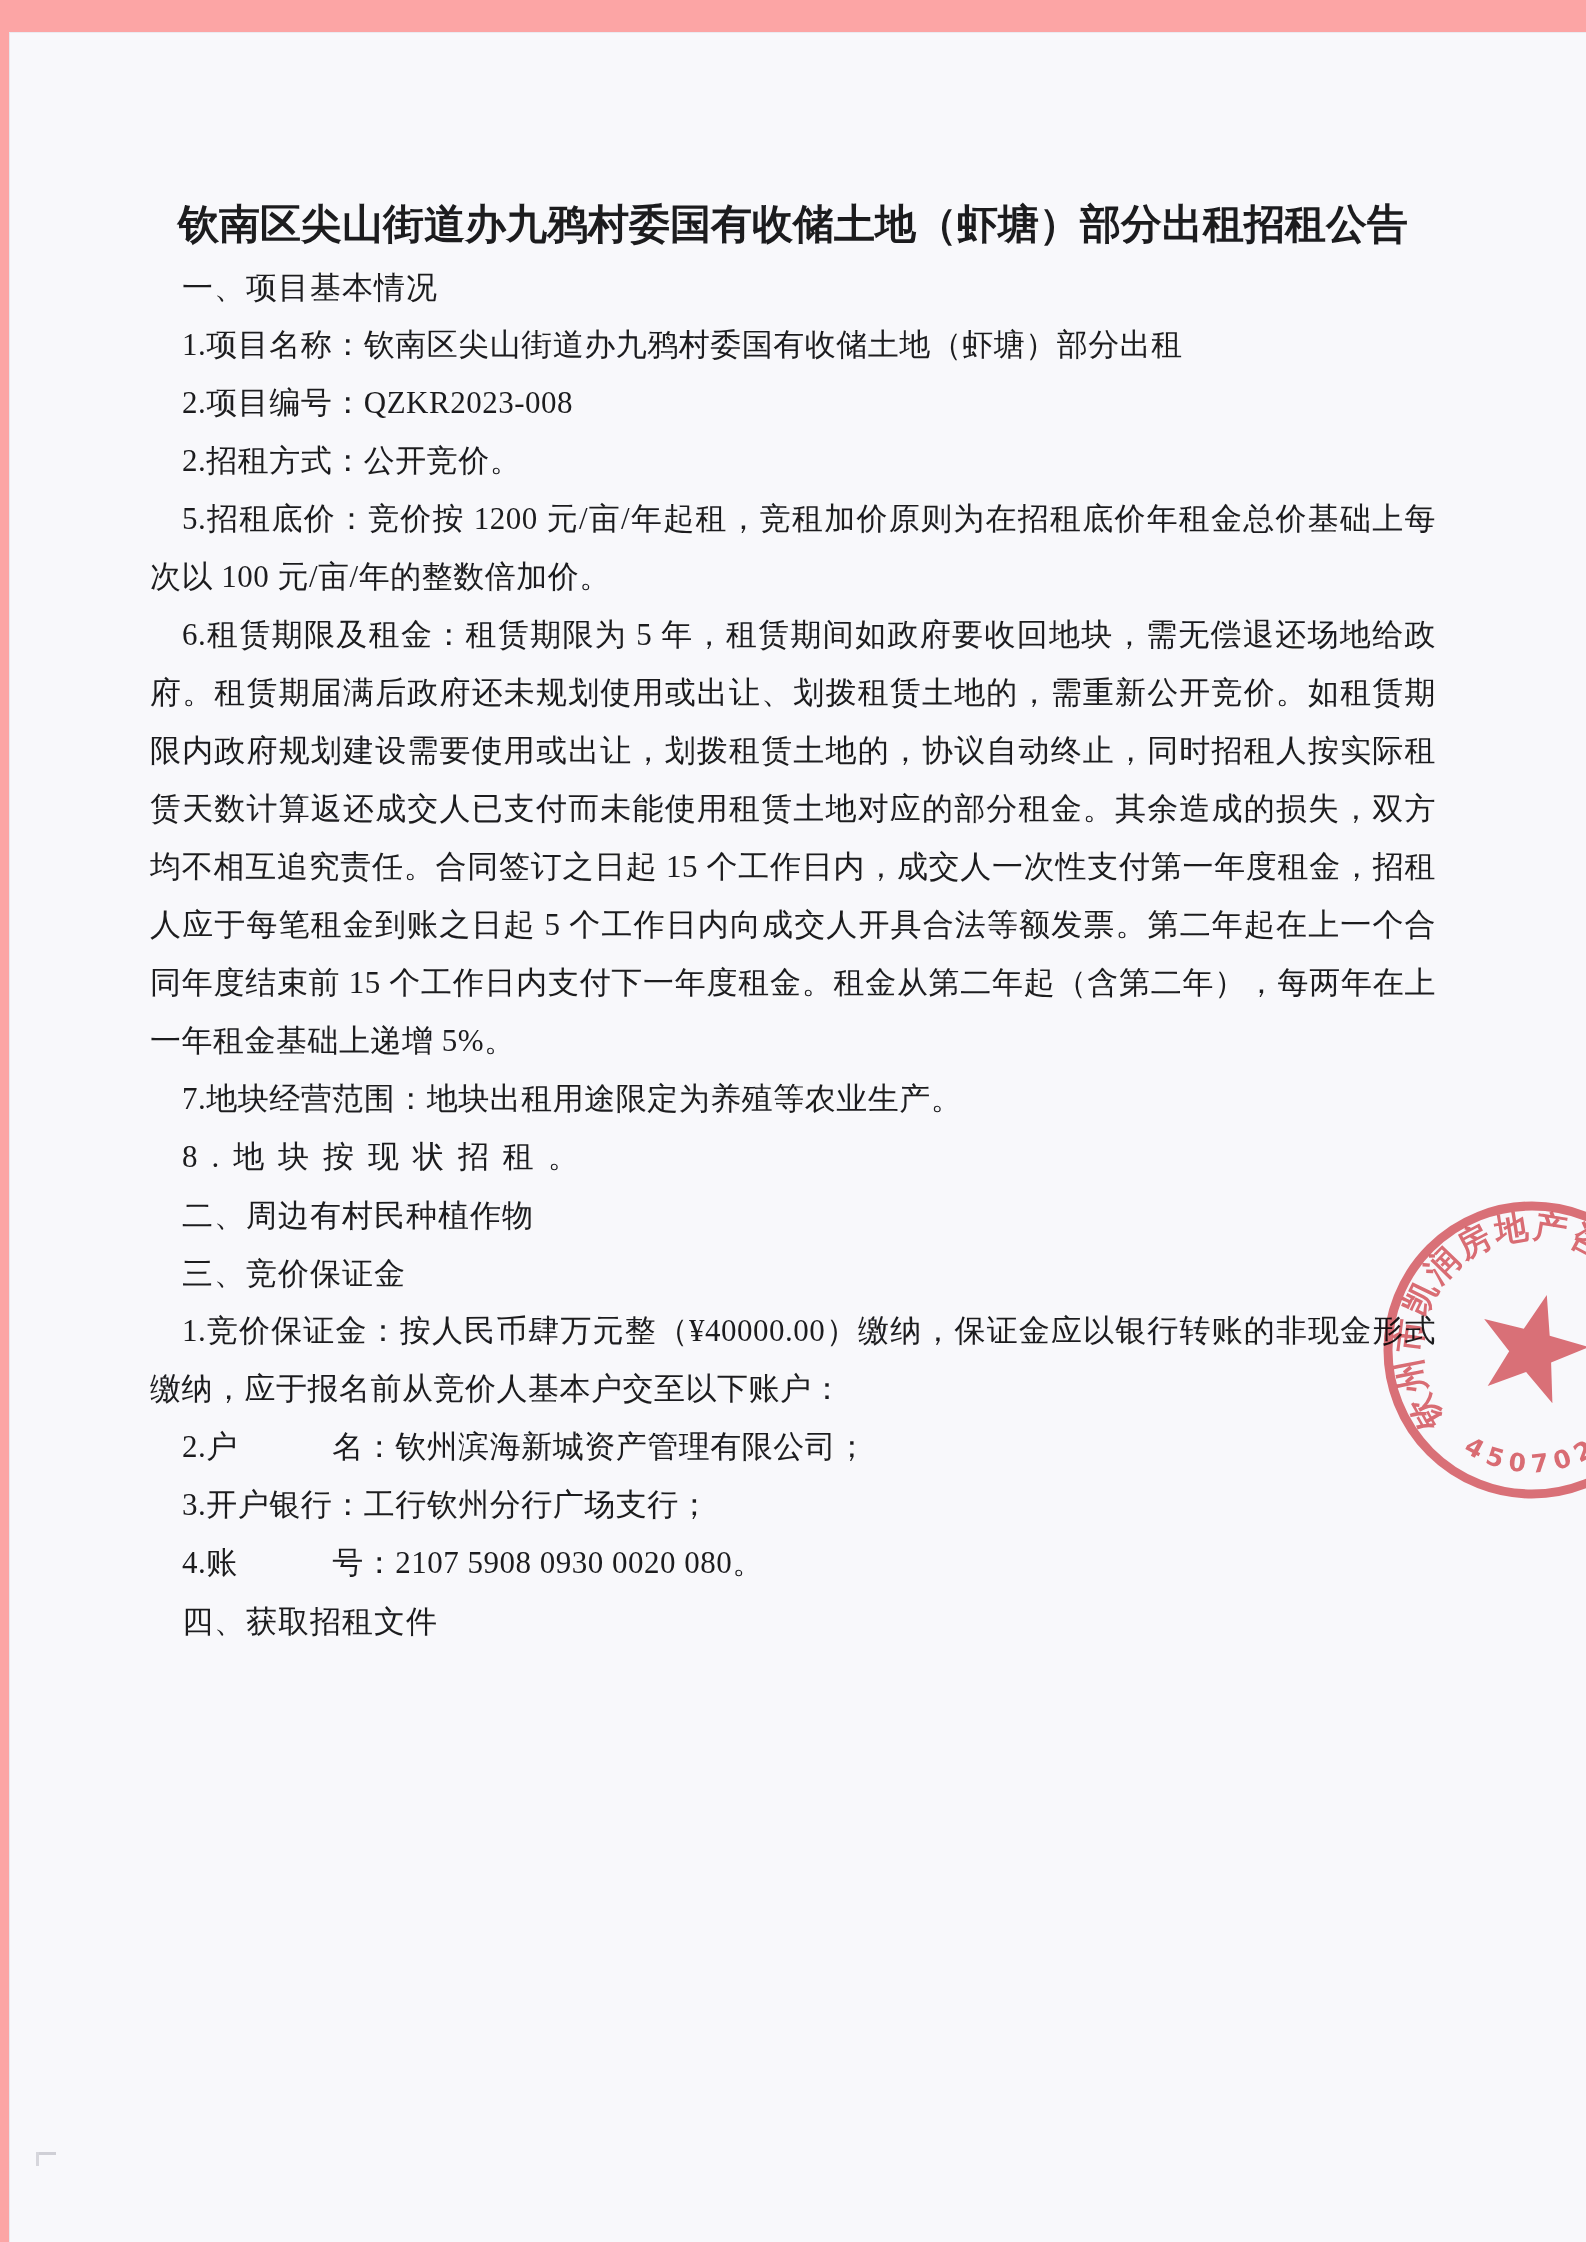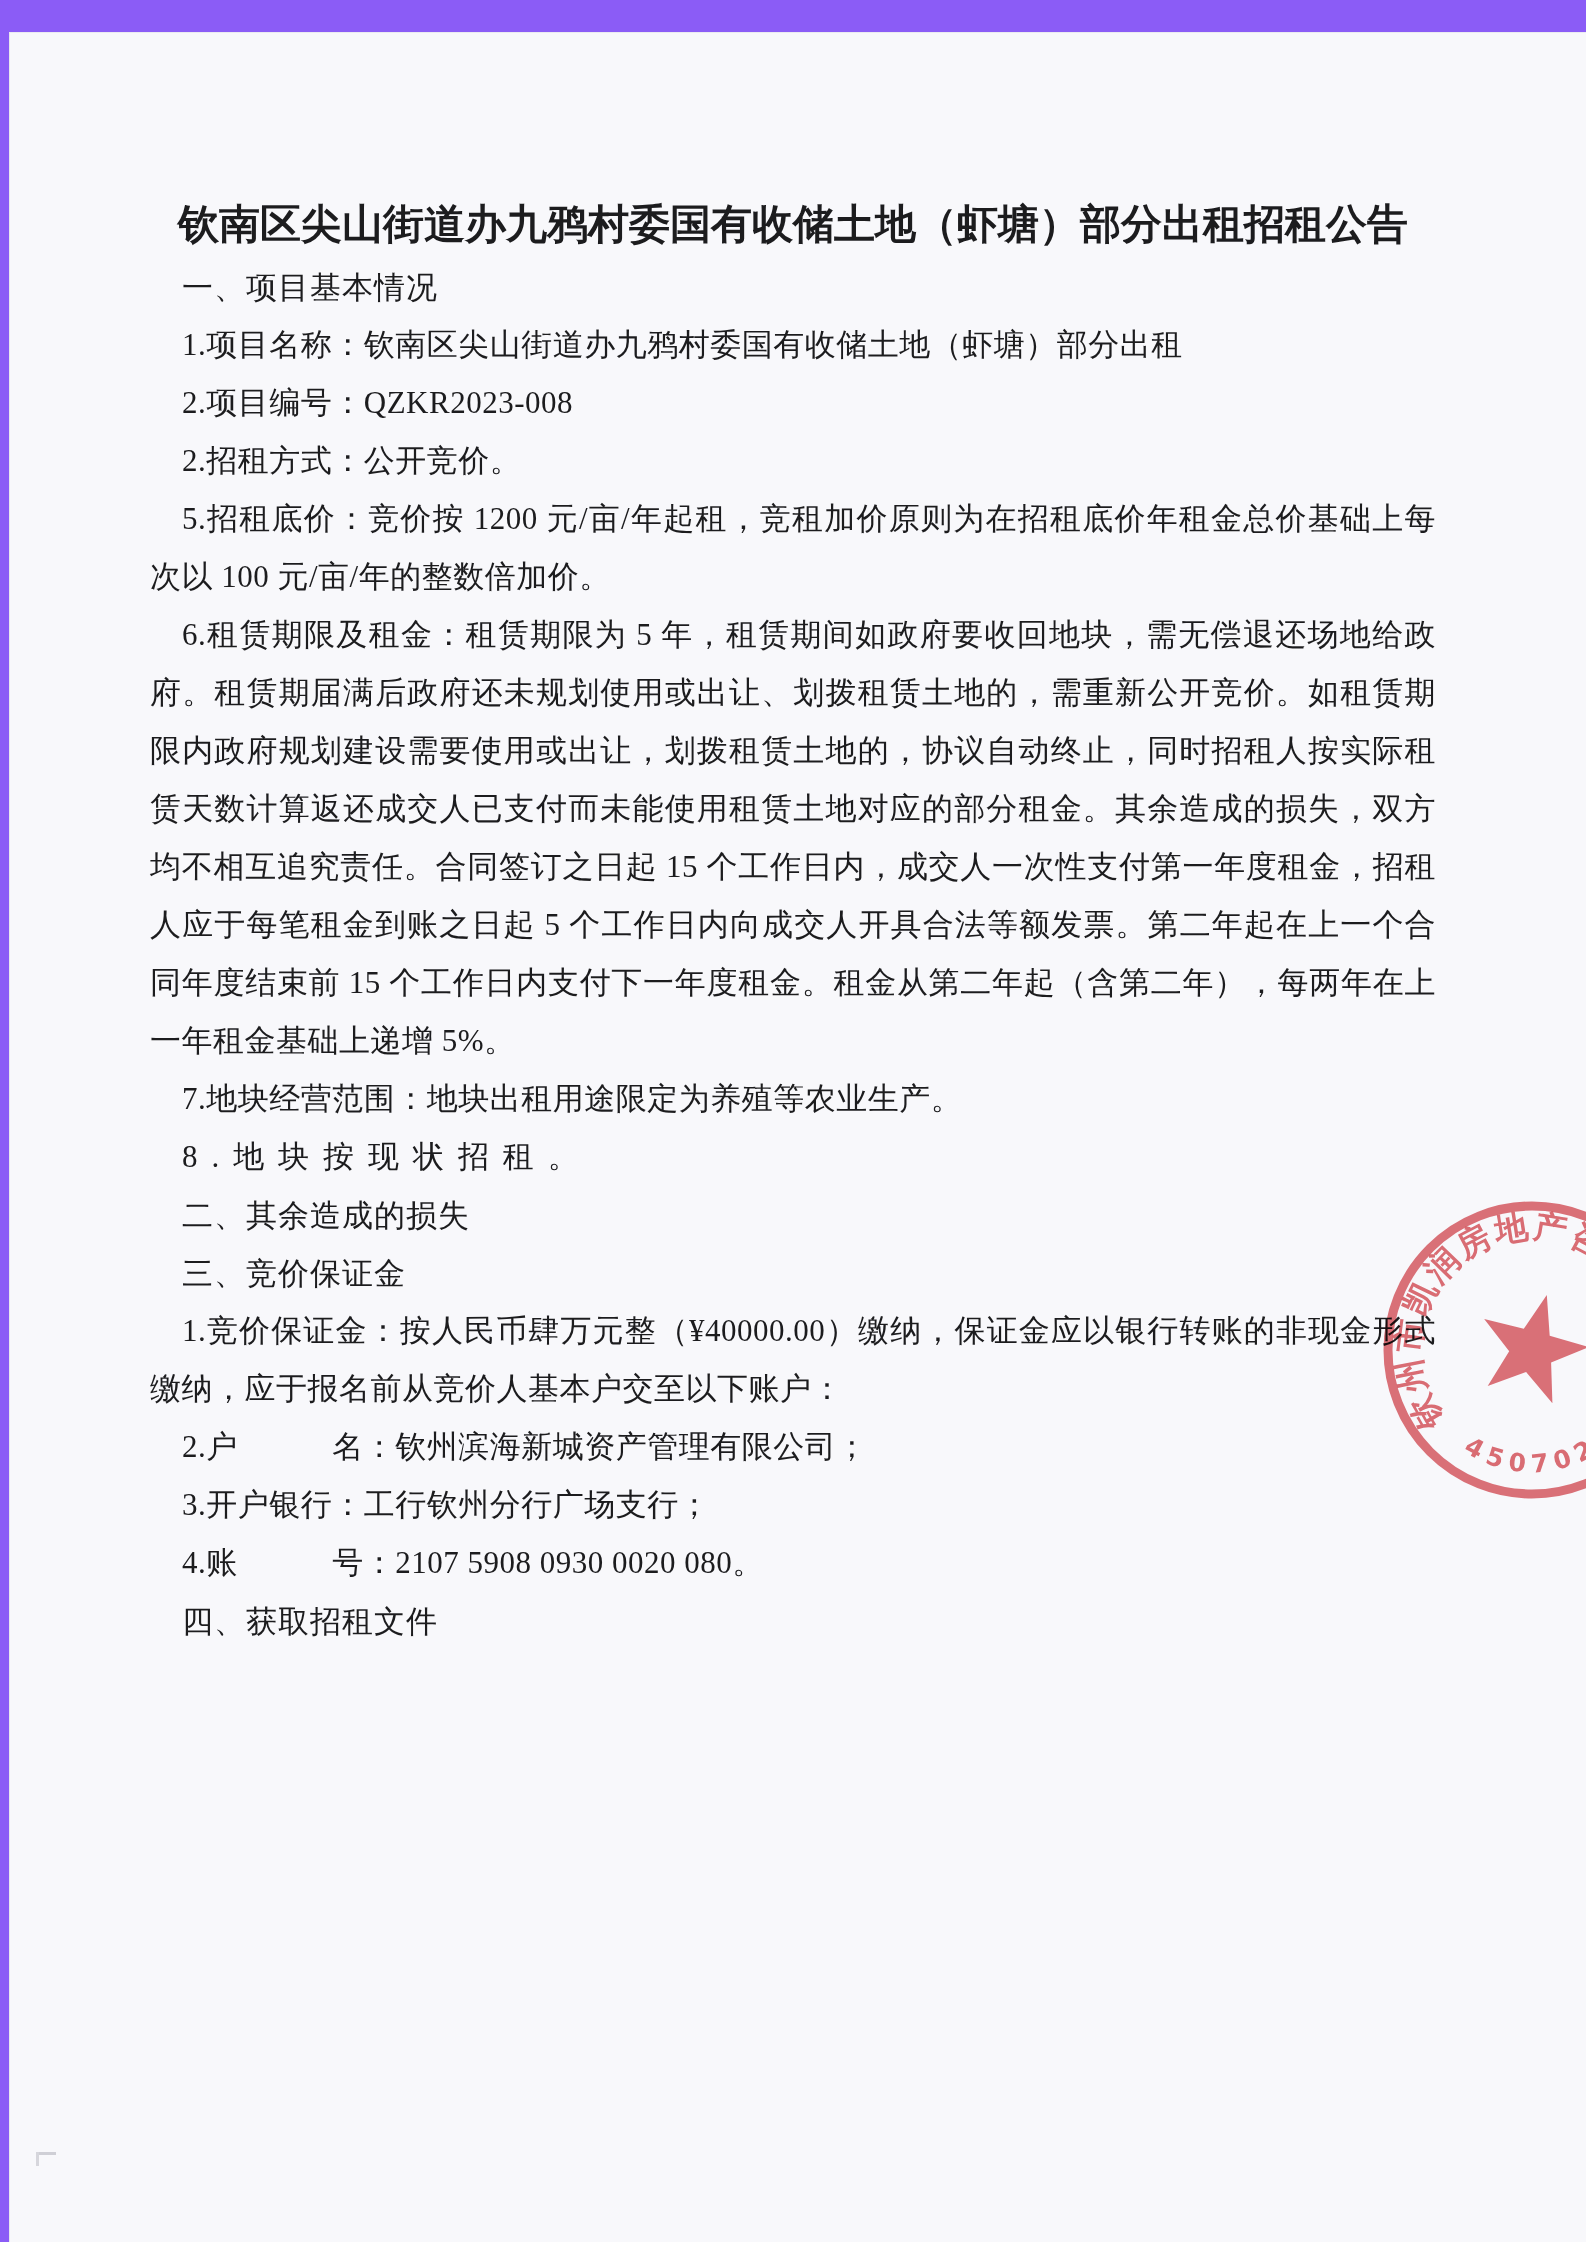--- a/index.html
+++ b/index.html
@@ -1,19 +1,19 @@
 <!DOCTYPE html>
 <html><head>
 <meta charset="utf-8">
 <style>
   html,body{margin:0;padding:0;background:#ffffff;}
   .page{
     position:relative;
     width:1586px;height:2242px;
-    background:#8b5cf6;
+    background:#fca5a5;
     overflow:hidden;
     font-family:"Liberation Serif","DejaVu Serif",serif;
     color:#1c1c1e;
   }
   
   .scan-tint{
     position:absolute;left:9px;top:32px;right:0;bottom:0;
     background:#f8f8fb;
     border-left:1px solid #e7e7ee;
     border-top:1px solid #ebebf1;
@@ -76,21 +76,21 @@
     <h1 class="doc-title">钦南区尖山街道办九鸦村委国有收储土地（虾塘）部分出租招租公告</h1>
     <div>
         <p class="para heading">一、项目基本情况</p>
         <p class="para body">1.项目名称：钦南区尖山街道办九鸦村委国有收储土地（虾塘）部分出租</p>
         <p class="para body">2.项目编号：QZKR2023-008</p>
         <p class="para body">2.招租方式：公开竞价。</p>
         <p class="para body">5.招租底价：竞价按 1200 元/亩/年起租，竞租加价原则为在招租底价年租金总价基础上每次以 100 元/亩/年的整数倍加价。</p>
         <p class="para body">6.租赁期限及租金：租赁期限为 5 年，租赁期间如政府要收回地块，需无偿退还场地给政府。租赁期届满后政府还未规划使用或出让、划拨租赁土地的，需重新公开竞价。如租赁期限内政府规划建设需要使用或出让，划拨租赁土地的，协议自动终止，同时招租人按实际租赁天数计算返还成交人已支付而未能使用租赁土地对应的部分租金。其余造成的损失，双方均不相互追究责任。合同签订之日起 15 个工作日内，成交人一次性支付第一年度租金，招租人应于每笔租金到账之日起 5 个工作日内向成交人开具合法等额发票。第二年起在上一个合同年度结束前 15 个工作日内支付下一年度租金。租金从第二年起（含第二年），每两年在上一年租金基础上递增 5%。</p>
         <p class="para body">7.地块经营范围：地块出租用途限定为养殖等农业生产。</p>
         <p class="para spaced">8.地块按现状招租。</p>
-        <p class="para heading">二、其余造成的损失</p>
+        <p class="para heading">二、周边有村民种植作物</p>
         <p class="para heading">三、竞价保证金</p>
         <p class="para body">1.竞价保证金：按人民币肆万元整（¥40000.00）缴纳，保证金应以银行转账的非现金形式缴纳，应于报名前从竞价人基本户交至以下账户：</p>
         <p class="para body">2.户　　　名：钦州滨海新城资产管理有限公司；</p>
         <p class="para body">3.开户银行：工行钦州分行广场支行；</p>
         <p class="para body">4.账　　　号：2107 5908 0930 0020 080。</p>
         <p class="para heading">四、获取招租文件</p>
       </div>
   </div>
 
   <svg class="seal" viewBox="-154 -154 308 308" aria-hidden="true">

